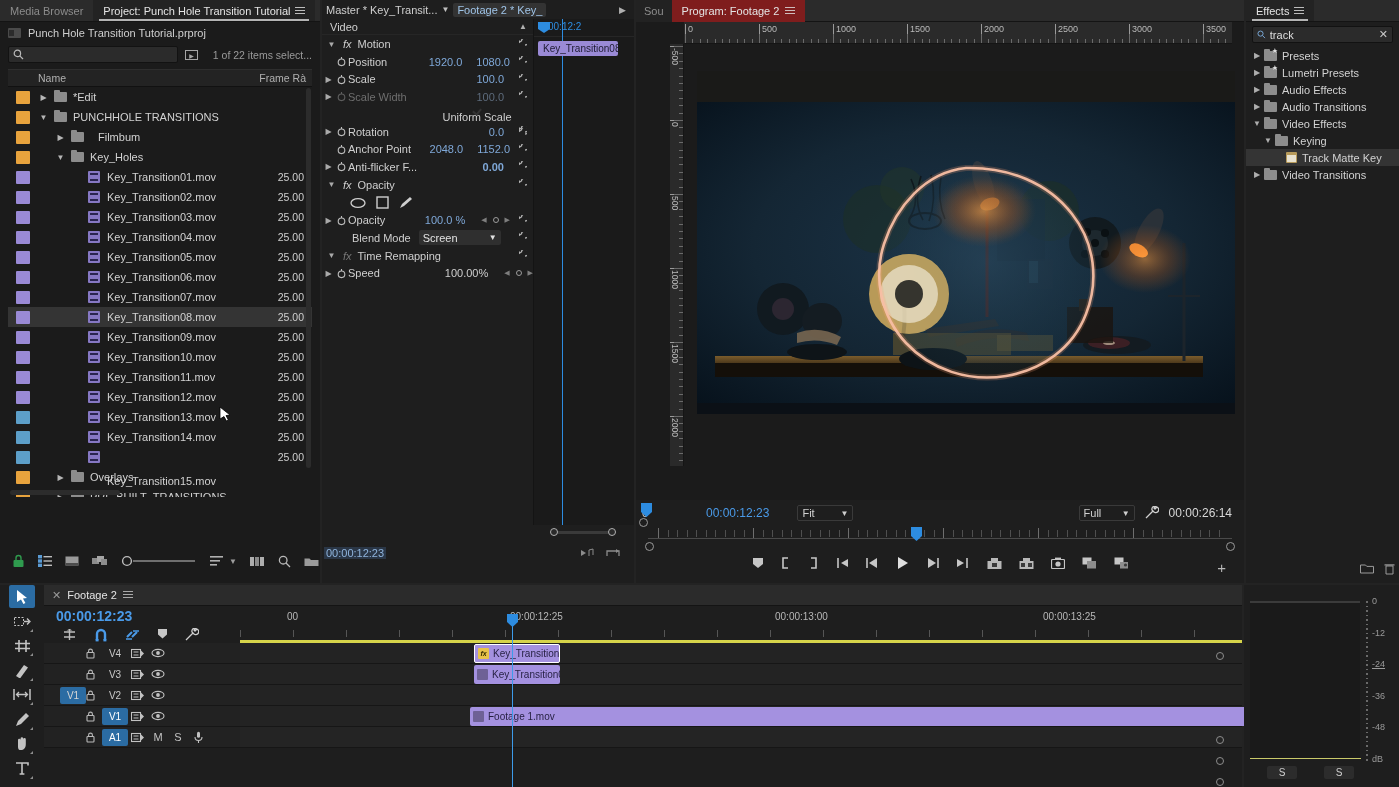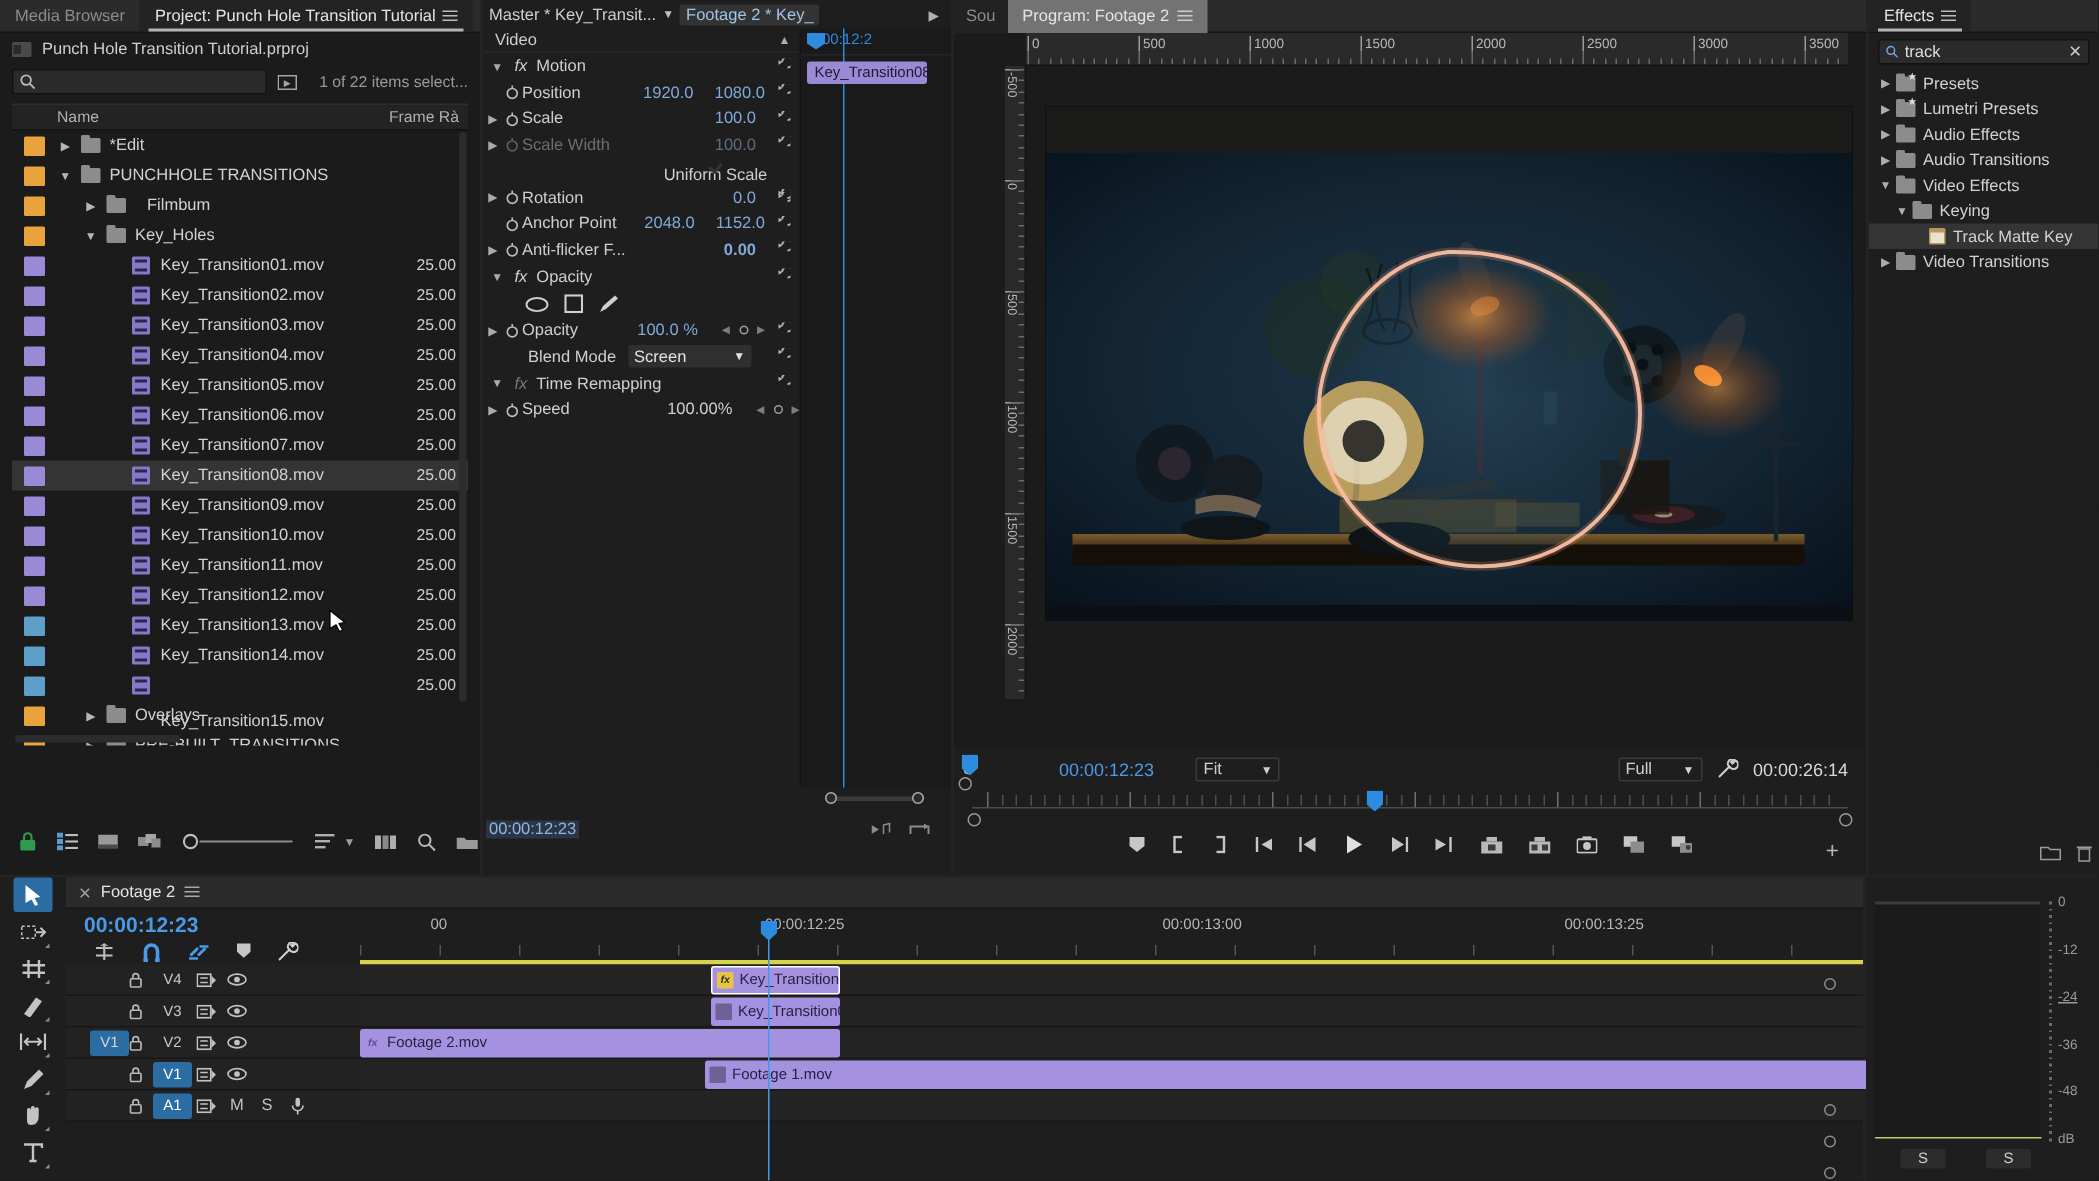--- a/index.html
+++ b/index.html
@@ -131,21 +131,21 @@
      top:0; background:#2a2a2a;}
   .ec-footicons{ position:absolute; right:14px; bottom:4px; display:flex; gap:11px; color:#8c8c8c;}
 
   
   #pgmPanel { left:636px; top:0; width:608px; height:583px; background:#1e1e1e; border:none;}
   .pgm-tabbar { height:22px; background:#2b2b2b; display:flex; align-items:center;
      border-bottom:1px solid #141414;}
   .pgm-src-tab { padding:0 8px; color:#8c8c8c; font-size:11px; height:22px;
      display:flex;align-items:center; background:#222;}
   .pgm-active-tab { padding:0 10px; color:#e4e4e4; font-size:11px; height:22px;
-     display:flex;align-items:center; gap:6px; background:#737373; position:relative;}
+     display:flex;align-items:center; gap:6px; background:#7f1d1d; position:relative;}
   .pgm-body { position:relative; height:478px; background:#1b1b1b; }
   .ruler-h { position:absolute; left:48px; top:0; right:12px; height:22px;
      background:#2a2a2a; border-bottom:1px solid #151515; overflow:hidden;}
   .ruler-h .tk { position:absolute; bottom:0; width:1px; background:#6a6a6a; }
   .ruler-h .lb { position:absolute; top:2px; font-size:9px; color:#b9b9b9; padding-left:2px;
       border-left:1px solid #9a9a9a; height:10px;}
   .ruler-v { position:absolute; left:34px; top:22px; width:14px; bottom:34px;
      background:#2a2a2a; border-right:1px solid #151515; overflow:hidden;}
   .ruler-v .tk { position:absolute; right:0; height:1px; background:#6a6a6a; }
   .ruler-v .lb { position:absolute; right:3px; font-size:8.5px; color:#b9b9b9;
@@ -1573,24 +1573,20 @@
         </div>
         <div class="trow audio" style="top: 84px;"></div>
         <div class="clip selected" style="left: 234px; width: 86px; top: 1px; position: absolute; margin-left: 196px;">
           <span class="badge fx">fx</span>
           <span>Key_Transition0</span>
         </div>
         <div class="clip" style="left: 234px; width: 86px; top: 22px; position: absolute; margin-left: 196px;">
           <span class="badge gr"></span>
           <span>Key_Transition08</span>
         </div>
-        <div class="clip" style="left: 0px; width: 320px; top: 43px; position: absolute; margin-left: 196px;">
-          <span class="badge fi">fx</span>
-          <span>Footage 2.mov</span>
-        </div>
         <div class="clip" style="left: 230px; width: 790px; top: 64px; position: absolute; margin-left: 196px;">
           <span class="badge gr"></span>
           <span>Footage 1.mov</span>
         </div>
         <div class="kf-dot" style="left: 1172px; top: 9px;"></div>
         <div class="kf-dot" style="left: 1172px; top: 93px;"></div>
         <div class="kf-dot" style="left: 1172px; top: 114px;"></div>
         <div class="kf-dot" style="left: 1172px; top: 135px;"></div>
       </div>
   <div class="tl-playhead" style="left: 468px; top: 34px; bottom: 0px;"></div>

